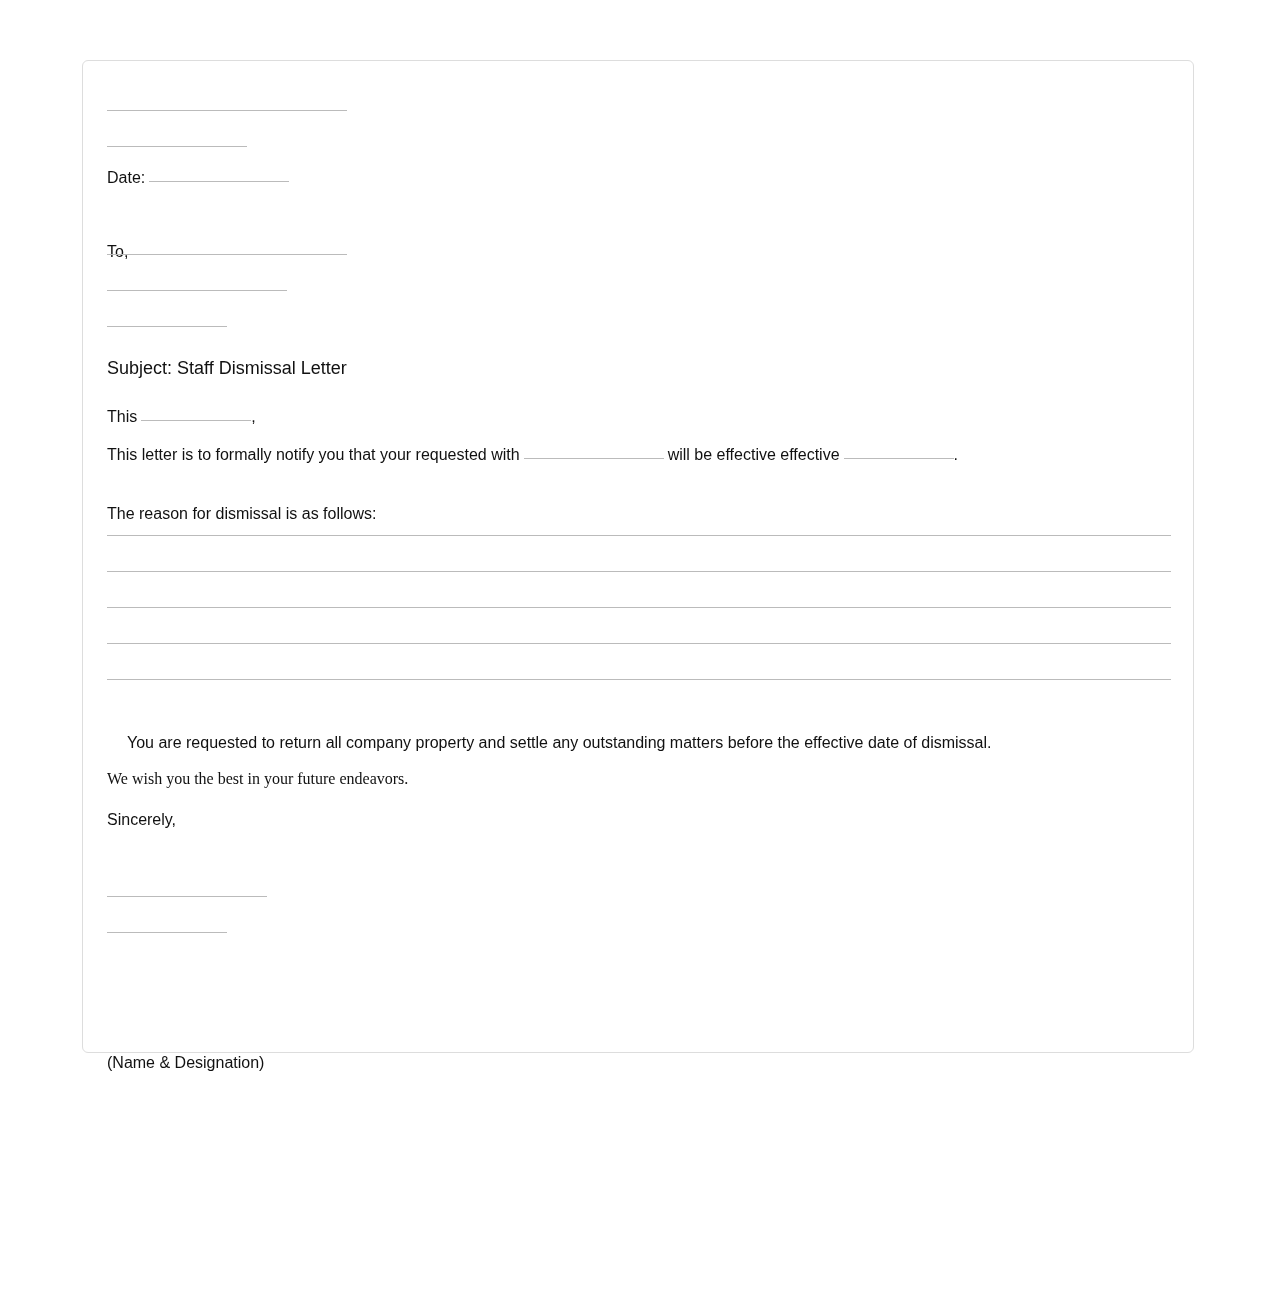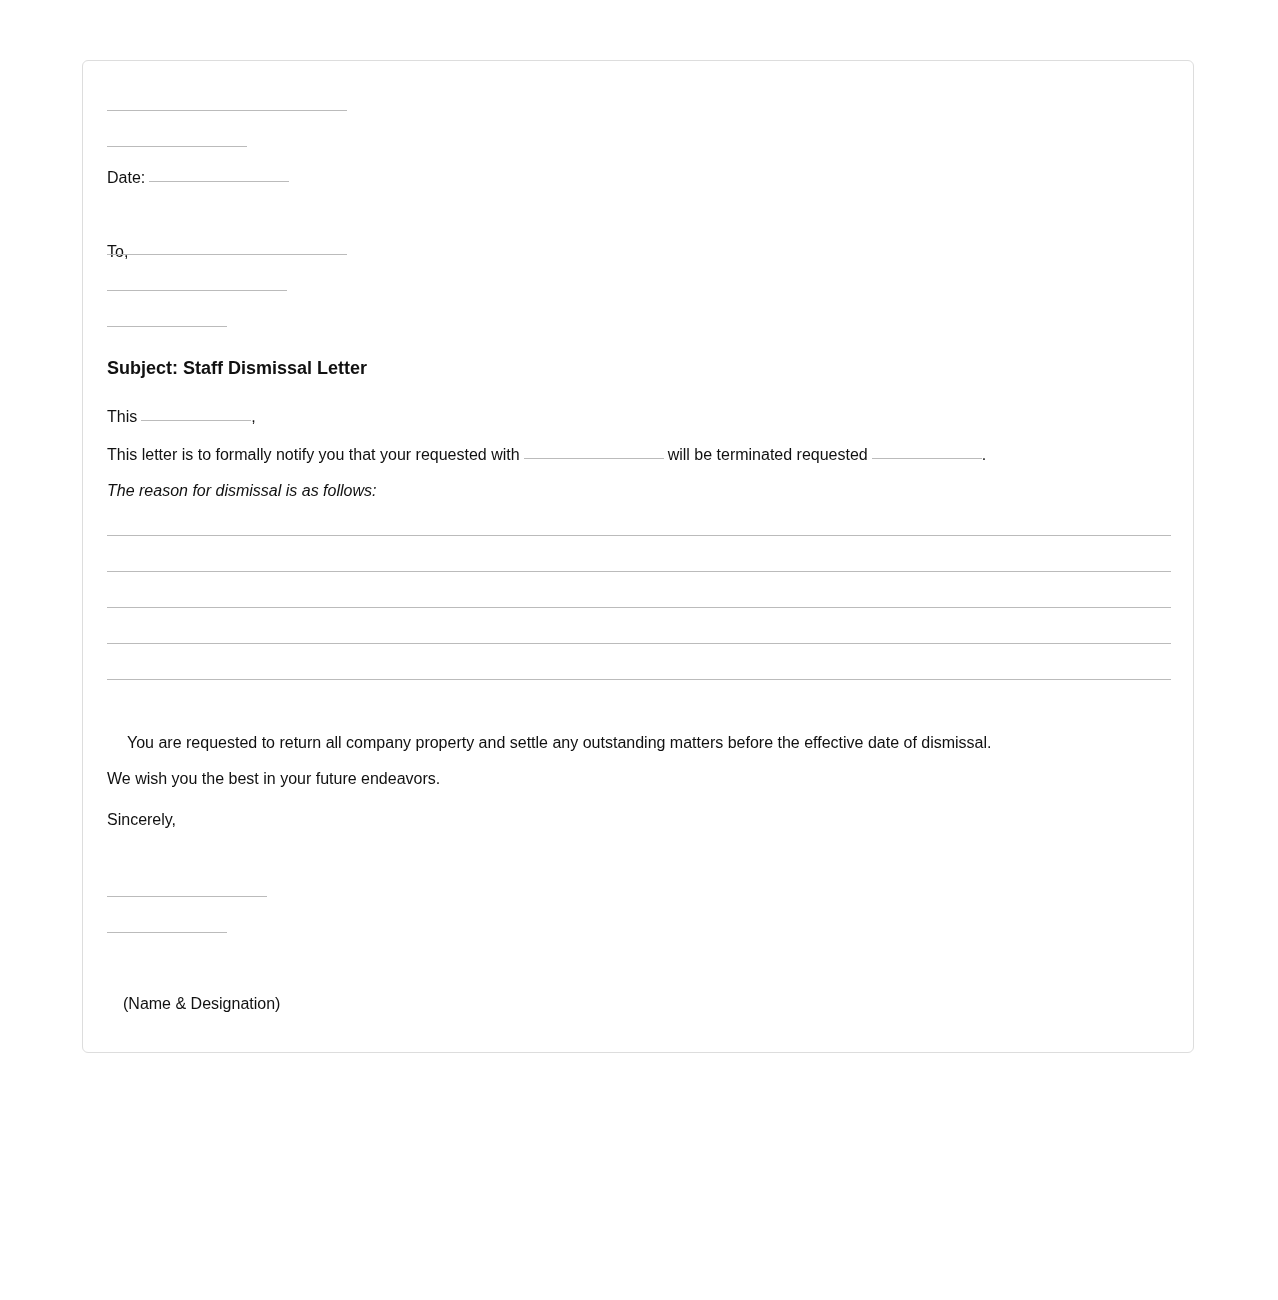--- a/index.html
+++ b/index.html
@@ -7,21 +7,21 @@
     width: 1278px; height: 1300px; position: relative;
     font-family: "Liberation Sans", sans-serif; color: #111111; font-size: 16px;
   }
   .card {
     position: absolute; left: 82px; top: 60px; width: 1112px; height: 993px;
     border: 1px solid #dddddd; border-radius: 6px; box-sizing: border-box; background: #ffffff;
   }
   .blank { position: absolute; height: 0; border-bottom: 1px solid #bbbbbb; }
   .text { position: absolute; left: 107px; white-space: nowrap; line-height: 20px; }
   .inline-blank { display: inline-block; border-bottom: 1px solid #bbbbbb; height: 0; vertical-align: baseline; margin: 0 4px; position: relative; top: -1px; }
-  .subject { font-weight: bold; font-size: 18px; }
+  .subject { font-weight: normal; font-size: 18px; }
 </style>
 </head>
 <body>
 
 <div class="card"></div>
 
 <div class="blank" style="left:107px; top:110px; width:240px;"></div>
 <div class="blank" style="left:107px; top:146px; width:140px;"></div>
 
 <div class="text" style="top:168px;">
@@ -33,30 +33,30 @@
 <div class="blank" style="left:107px; top:290px; width:180px;"></div>
 <div class="blank" style="left:107px; top:326px; width:120px;"></div>
 
 <div class="text subject" style="top:358px;">Subject: Staff Dismissal Letter</div>
 
 <div class="text" style="top:407px;">
   <span>This</span><span class="inline-blank" style="width:110px; margin-right:0;"></span><span>,</span>
 </div>
 
 <div class="text" style="top:445px;">
-  <span>This letter is to formally notify you that your requested with</span><span class="inline-blank" style="width:140px;"></span><span>will be terminated requested</span><span class="inline-blank" style="width:110px; margin-right:0;"></span><span>.</span>
+  <span>This letter is to formally notify you that your requested with</span><span class="inline-blank" style="width:140px;"></span><span>will be effective effective</span><span class="inline-blank" style="width:110px; margin-right:0;"></span><span>.</span>
 </div>
 
-<div class="text" style="top:481px;font-style:italic;">The reason for dismissal is as follows:</div>
+<div class="text" style="top:504px;">The reason for dismissal is as follows:</div>
 
 <div class="blank" style="left:107px; top:535px; width:1064px;"></div>
 <div class="blank" style="left:107px; top:571px; width:1064px;"></div>
 <div class="blank" style="left:107px; top:607px; width:1064px;"></div>
 <div class="blank" style="left:107px; top:643px; width:1064px;"></div>
 <div class="blank" style="left:107px; top:679px; width:1064px;"></div>
 
 <div class="text" style="top:733px;margin-left:20px;">You are requested to return all company property and settle any outstanding matters before the effective date of dismissal.</div>
-<div class="text" style="top:769px;">We wish you the best in your future endeavors.</div>
+<div class="text" style="top:769px;font-family:Liberation Serif, serif;">We wish you the best in your future endeavors.</div>
 
 <div class="text" style="top:810px;">Sincerely,</div>
 <div class="blank" style="left:107px; top:896px; width:160px;"></div>
 <div class="blank" style="left:107px; top:932px; width:120px;"></div>
-<div class="text" style="top:994px;margin-left:16px;">(Name &amp; Designation)</div>
+<div class="text" style="top:1053px;">(Name &amp; Designation)</div>
 
 </body></html>

